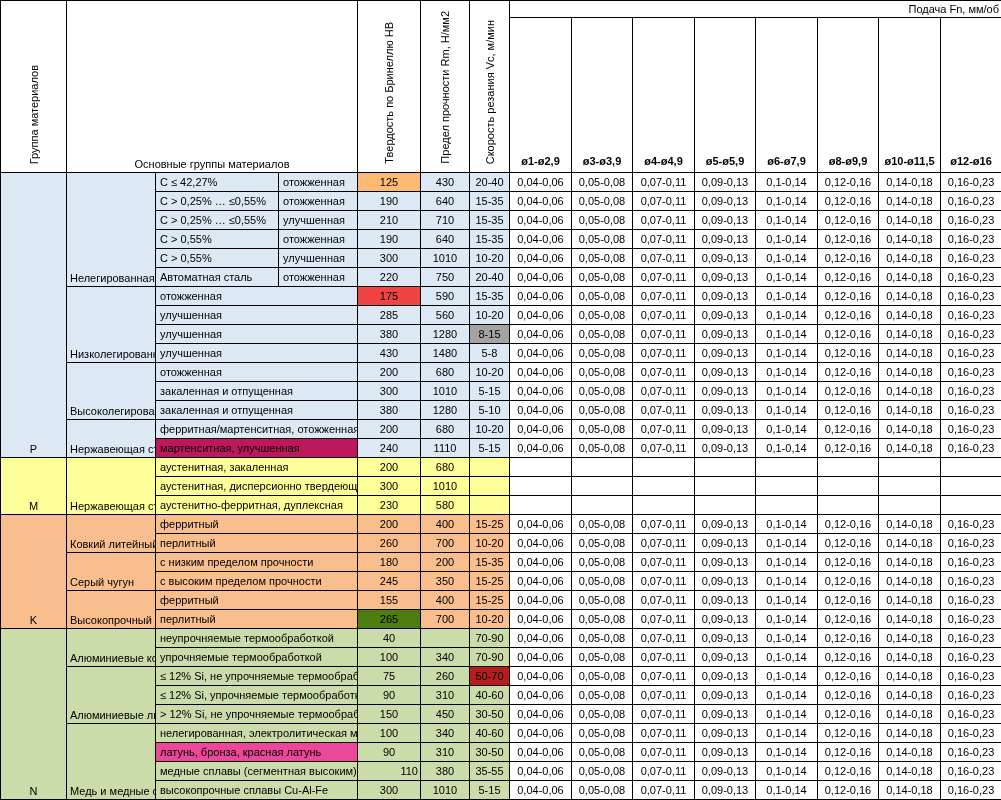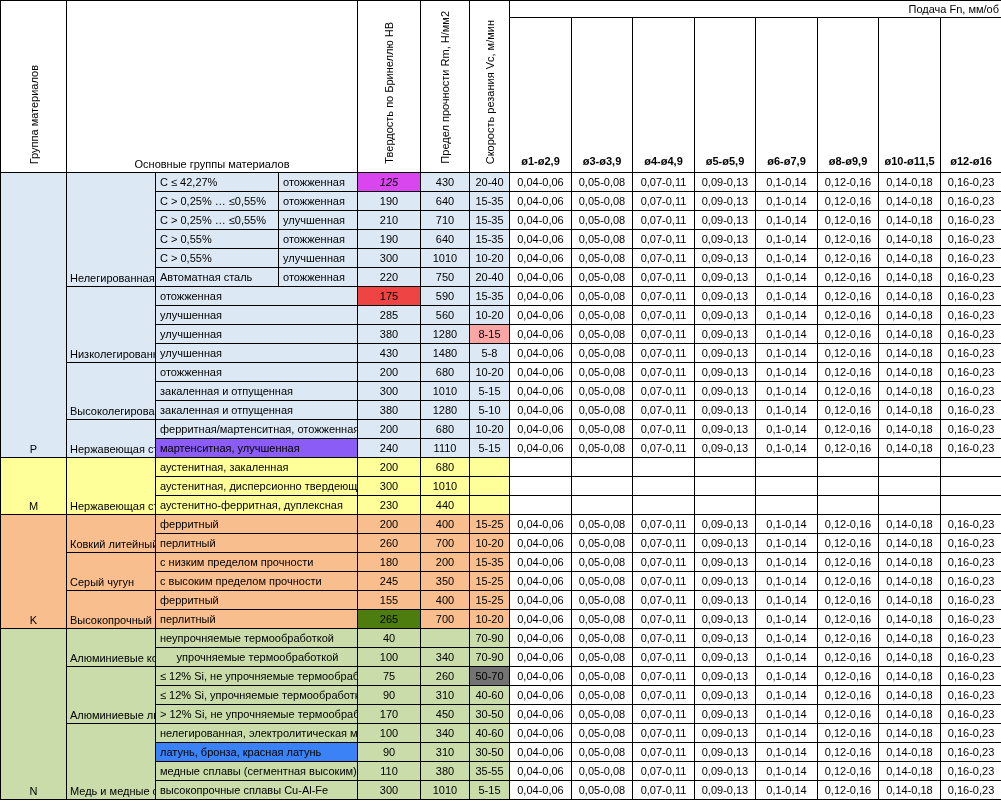--- a/index.html
+++ b/index.html
@@ -83,21 +83,21 @@
       <th class="dia">ø10-ø11,5</th>
       <th class="dia">ø12-ø16</th>
     </tr>
   </thead>
   <tbody>
       <tr>
         <td class="letter" rowspan="15" style="background: rgb(220, 233, 245);">P</td>
         <td class="group-label" rowspan="6" style="background: rgb(220, 233, 245);">Нелегированная</td>
         <td class="spec" style="background: rgb(220, 233, 245);">C ≤ 42,27%</td>
         <td class="spec" style="background: rgb(220, 233, 245);">отожженная</td>
-        <td class="num" style="background: #d946ef; font-style: italic;">125</td>
+        <td class="num" style="background: #fdba74;">125</td>
         <td class="num" style="background: rgb(220, 233, 245);">430</td>
         <td class="num" style="background: rgb(220, 233, 245);">20-40</td>
         <td class="feed num">0,04-0,06</td>
         <td class="feed num">0,05-0,08</td>
         <td class="feed num">0,07-0,11</td>
         <td class="feed num">0,09-0,13</td>
         <td class="feed num">0,1-0,14</td>
         <td class="feed num">0,12-0,16</td>
         <td class="feed num">0,14-0,18</td>
         <td class="feed num">0,16-0,23</td>
@@ -203,21 +203,21 @@
         <td class="feed num">0,09-0,13</td>
         <td class="feed num">0,1-0,14</td>
         <td class="feed num">0,12-0,16</td>
         <td class="feed num">0,14-0,18</td>
         <td class="feed num">0,16-0,23</td>
       </tr>
       <tr>
         <td class="spec" colspan="2" style="background: rgb(220, 233, 245);">улучшенная</td>
         <td class="num" style="background: rgb(220, 233, 245);">380</td>
         <td class="num" style="background: rgb(220, 233, 245);">1280</td>
-        <td class="num" style="background: #fca5a5;">8-15</td>
+        <td class="num" style="background: #a3a3a3;">8-15</td>
         <td class="feed num">0,04-0,06</td>
         <td class="feed num">0,05-0,08</td>
         <td class="feed num">0,07-0,11</td>
         <td class="feed num">0,09-0,13</td>
         <td class="feed num">0,1-0,14</td>
         <td class="feed num">0,12-0,16</td>
         <td class="feed num">0,14-0,18</td>
         <td class="feed num">0,16-0,23</td>
       </tr>
       <tr>
@@ -286,21 +286,21 @@
         <td class="feed num">0,04-0,06</td>
         <td class="feed num">0,05-0,08</td>
         <td class="feed num">0,07-0,11</td>
         <td class="feed num">0,09-0,13</td>
         <td class="feed num">0,1-0,14</td>
         <td class="feed num">0,12-0,16</td>
         <td class="feed num">0,14-0,18</td>
         <td class="feed num">0,16-0,23</td>
       </tr>
       <tr>
-        <td class="spec" colspan="2" style="background: #8b5cf6;">мартенситная, улучшенная</td>
+        <td class="spec" colspan="2" style="background: #be185d;">мартенситная, улучшенная</td>
         <td class="num" style="background: rgb(220, 233, 245);">240</td>
         <td class="num" style="background: rgb(220, 233, 245);">1110</td>
         <td class="num" style="background: rgb(220, 233, 245);">5-15</td>
         <td class="feed num">0,04-0,06</td>
         <td class="feed num">0,05-0,08</td>
         <td class="feed num">0,07-0,11</td>
         <td class="feed num">0,09-0,13</td>
         <td class="feed num">0,1-0,14</td>
         <td class="feed num">0,12-0,16</td>
         <td class="feed num">0,14-0,18</td>
@@ -332,21 +332,21 @@
         <td class="feed num"></td>
         <td class="feed num"></td>
         <td class="feed num"></td>
         <td class="feed num"></td>
         <td class="feed num"></td>
         <td class="feed num"></td>
       </tr>
       <tr>
         <td class="spec" colspan="2" style="background: rgb(255, 255, 153);">аустенитно-ферритная, дуплексная</td>
         <td class="num" style="background: rgb(255, 255, 153);">230</td>
-        <td class="num" style="background: rgb(255, 255, 153);">440</td>
+        <td class="num" style="background: rgb(255, 255, 153);">580</td>
         <td class="num" style="background: rgb(255, 255, 153);"></td>
         <td class="feed num"></td>
         <td class="feed num"></td>
         <td class="feed num"></td>
         <td class="feed num"></td>
         <td class="feed num"></td>
         <td class="feed num"></td>
         <td class="feed num"></td>
         <td class="feed num"></td>
       </tr>
@@ -448,39 +448,39 @@
         <td class="feed num">0,04-0,06</td>
         <td class="feed num">0,05-0,08</td>
         <td class="feed num">0,07-0,11</td>
         <td class="feed num">0,09-0,13</td>
         <td class="feed num">0,1-0,14</td>
         <td class="feed num">0,12-0,16</td>
         <td class="feed num">0,14-0,18</td>
         <td class="feed num">0,16-0,23</td>
       </tr>
       <tr>
-        <td class="spec" colspan="2" style="background: rgb(201, 220, 170); text-align: center;">упрочняемые термообработкой</td>
+        <td class="spec" colspan="2" style="background: rgb(201, 220, 170);">упрочняемые термообработкой</td>
         <td class="num" style="background: rgb(201, 220, 170);">100</td>
         <td class="num" style="background: rgb(201, 220, 170);">340</td>
         <td class="num" style="background: rgb(201, 220, 170);">70-90</td>
         <td class="feed num">0,04-0,06</td>
         <td class="feed num">0,05-0,08</td>
         <td class="feed num">0,07-0,11</td>
         <td class="feed num">0,09-0,13</td>
         <td class="feed num">0,1-0,14</td>
         <td class="feed num">0,12-0,16</td>
         <td class="feed num">0,14-0,18</td>
         <td class="feed num">0,16-0,23</td>
       </tr>
       <tr>
         <td class="group-label" rowspan="3" style="background: rgb(201, 220, 170);">Алюминиевые ли</td>
         <td class="spec" colspan="2" style="background: rgb(201, 220, 170);">≤ 12% Si, не упрочняемые термообрабо</td>
         <td class="num" style="background: rgb(201, 220, 170);">75</td>
         <td class="num" style="background: rgb(201, 220, 170);">260</td>
-        <td class="num" style="background: #737373; margin-left: 44px;">50-70</td>
+        <td class="num" style="background: #b91c1c; margin-left: 44px;">50-70</td>
         <td class="feed num">0,04-0,06</td>
         <td class="feed num">0,05-0,08</td>
         <td class="feed num">0,07-0,11</td>
         <td class="feed num">0,09-0,13</td>
         <td class="feed num">0,1-0,14</td>
         <td class="feed num">0,12-0,16</td>
         <td class="feed num">0,14-0,18</td>
         <td class="feed num">0,16-0,23</td>
       </tr>
       <tr>
@@ -492,21 +492,21 @@
         <td class="feed num">0,05-0,08</td>
         <td class="feed num">0,07-0,11</td>
         <td class="feed num">0,09-0,13</td>
         <td class="feed num">0,1-0,14</td>
         <td class="feed num">0,12-0,16</td>
         <td class="feed num">0,14-0,18</td>
         <td class="feed num">0,16-0,23</td>
       </tr>
       <tr>
         <td class="spec" colspan="2" style="background: rgb(201, 220, 170);">&gt; 12% Si, не упрочняемые термообрабо</td>
-        <td class="num" style="background: rgb(201, 220, 170);">170</td>
+        <td class="num" style="background: rgb(201, 220, 170);">150</td>
         <td class="num" style="background: rgb(201, 220, 170);">450</td>
         <td class="num" style="background: rgb(201, 220, 170);">30-50</td>
         <td class="feed num">0,04-0,06</td>
         <td class="feed num">0,05-0,08</td>
         <td class="feed num">0,07-0,11</td>
         <td class="feed num">0,09-0,13</td>
         <td class="feed num">0,1-0,14</td>
         <td class="feed num">0,12-0,16</td>
         <td class="feed num">0,14-0,18</td>
         <td class="feed num">0,16-0,23</td>
@@ -520,36 +520,36 @@
         <td class="feed num">0,04-0,06</td>
         <td class="feed num">0,05-0,08</td>
         <td class="feed num">0,07-0,11</td>
         <td class="feed num">0,09-0,13</td>
         <td class="feed num">0,1-0,14</td>
         <td class="feed num">0,12-0,16</td>
         <td class="feed num">0,14-0,18</td>
         <td class="feed num">0,16-0,23</td>
       </tr>
       <tr>
-        <td class="spec" colspan="2" style="background: #3b82f6;">латунь, бронза, красная латунь</td>
+        <td class="spec" colspan="2" style="background: #ec4899;">латунь, бронза, красная латунь</td>
         <td class="num" style="background: rgb(201, 220, 170);">90</td>
         <td class="num" style="background: rgb(201, 220, 170);">310</td>
         <td class="num" style="background: rgb(201, 220, 170);">30-50</td>
         <td class="feed num">0,04-0,06</td>
         <td class="feed num">0,05-0,08</td>
         <td class="feed num">0,07-0,11</td>
         <td class="feed num">0,09-0,13</td>
         <td class="feed num">0,1-0,14</td>
         <td class="feed num">0,12-0,16</td>
         <td class="feed num">0,14-0,18</td>
         <td class="feed num">0,16-0,23</td>
       </tr>
       <tr>
         <td class="spec" colspan="2" style="background: rgb(201, 220, 170);">медные сплавы (сегментная высоким)</td>
-        <td class="num" style="background: rgb(201, 220, 170);">110</td>
+        <td class="num" style="background: rgb(201, 220, 170); text-align: right;">110</td>
         <td class="num" style="background: rgb(201, 220, 170);">380</td>
         <td class="num" style="background: rgb(201, 220, 170);">35-55</td>
         <td class="feed num">0,04-0,06</td>
         <td class="feed num">0,05-0,08</td>
         <td class="feed num">0,07-0,11</td>
         <td class="feed num">0,09-0,13</td>
         <td class="feed num">0,1-0,14</td>
         <td class="feed num">0,12-0,16</td>
         <td class="feed num">0,14-0,18</td>
         <td class="feed num">0,16-0,23</td>

